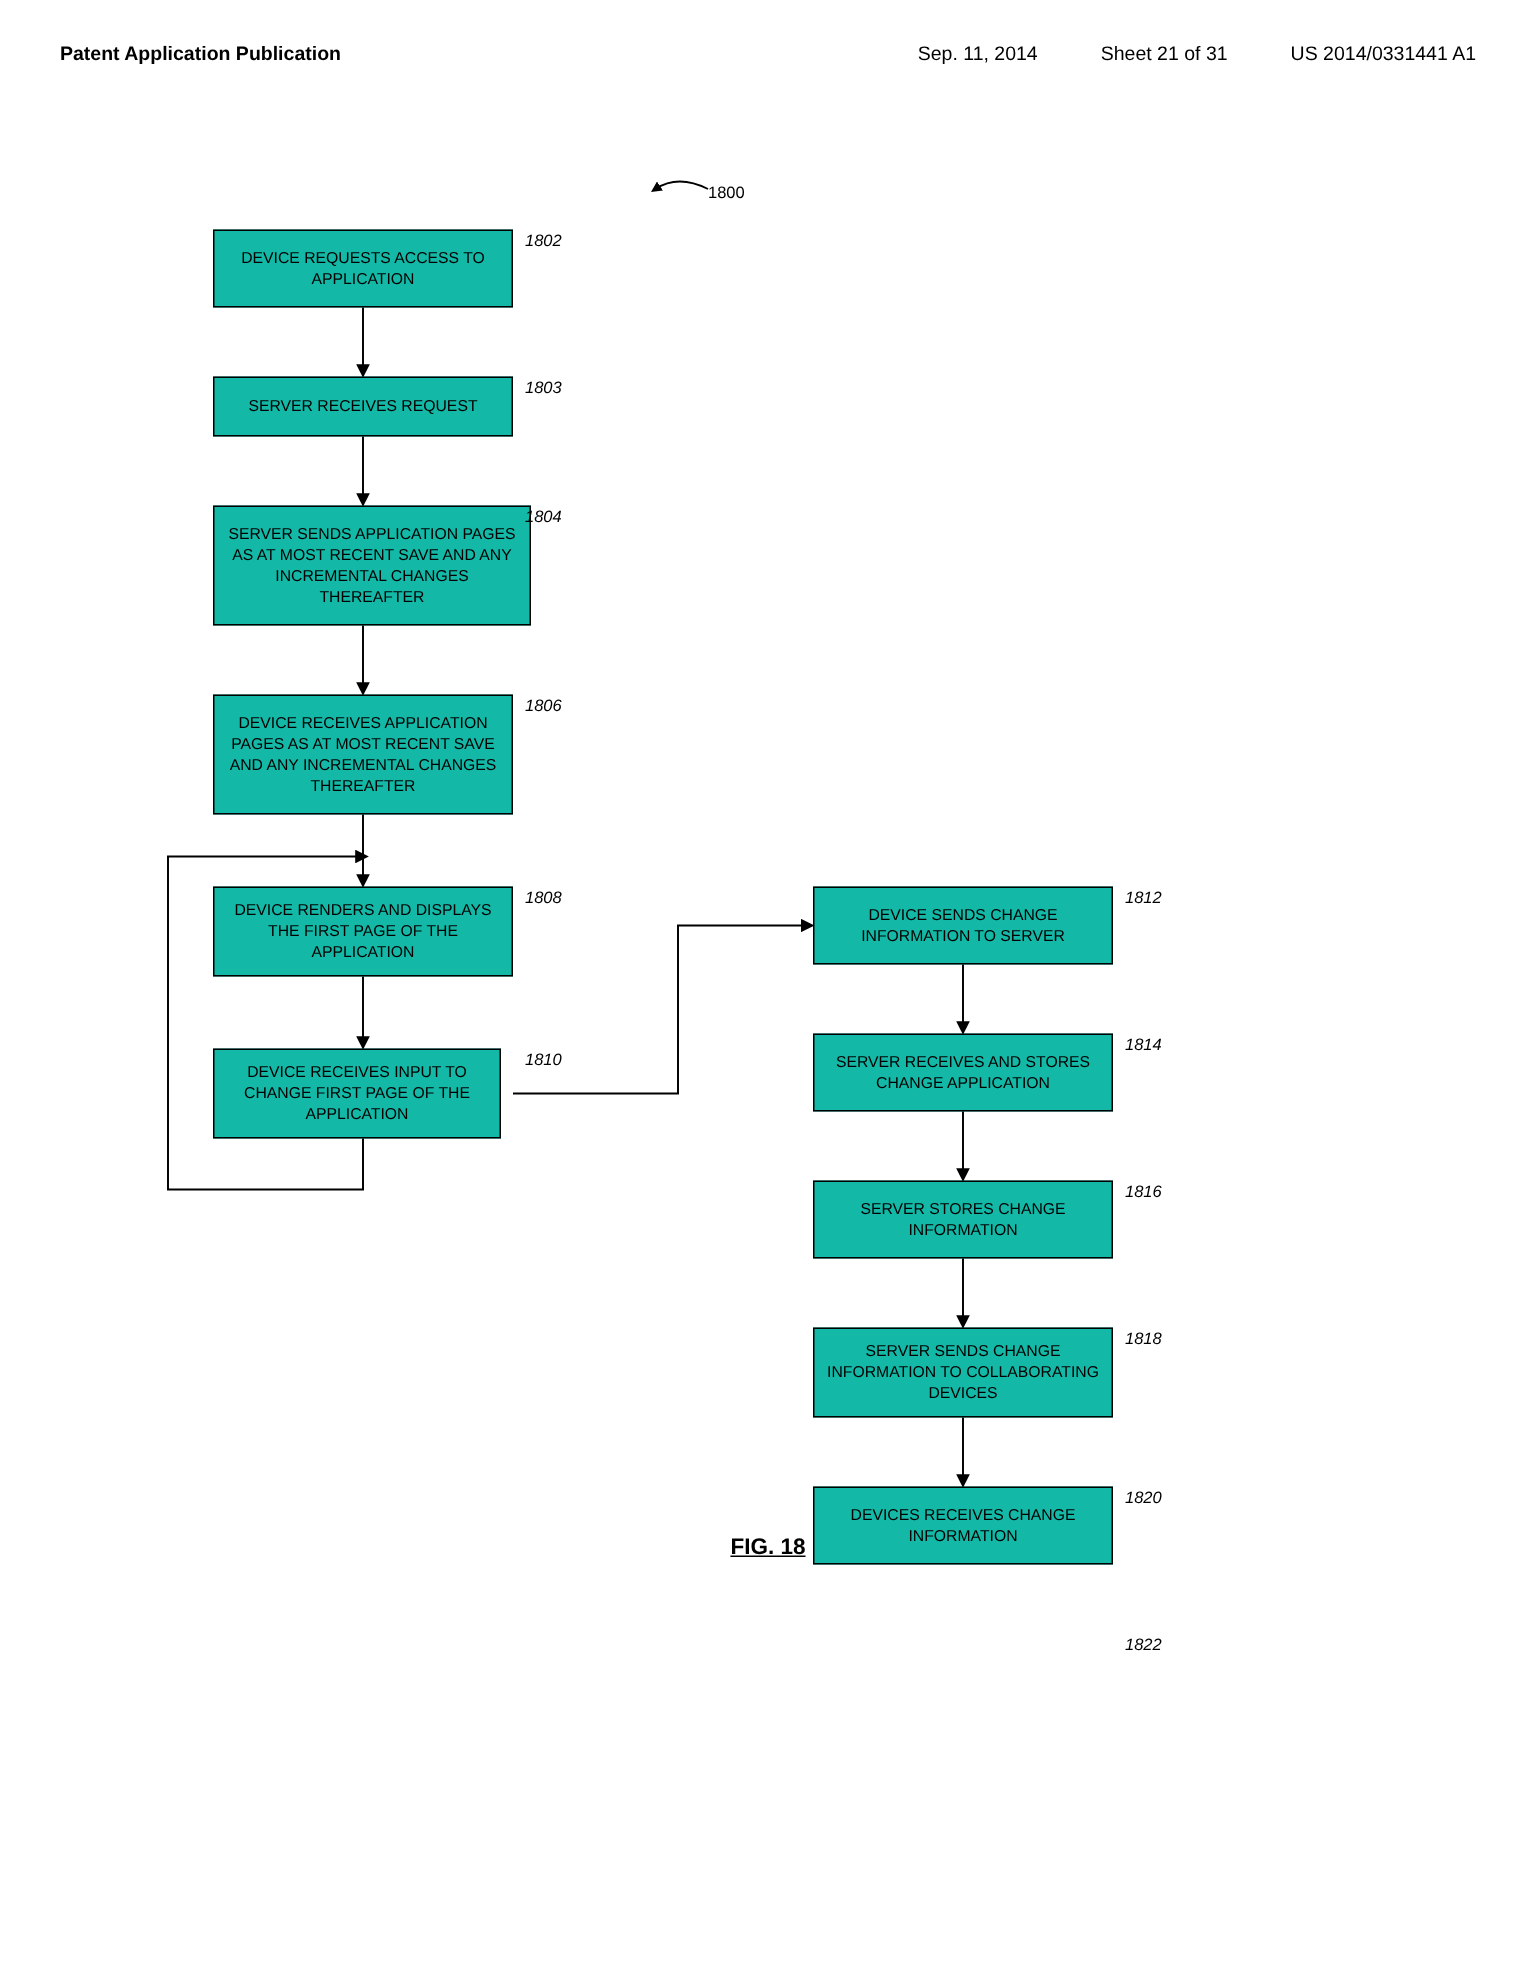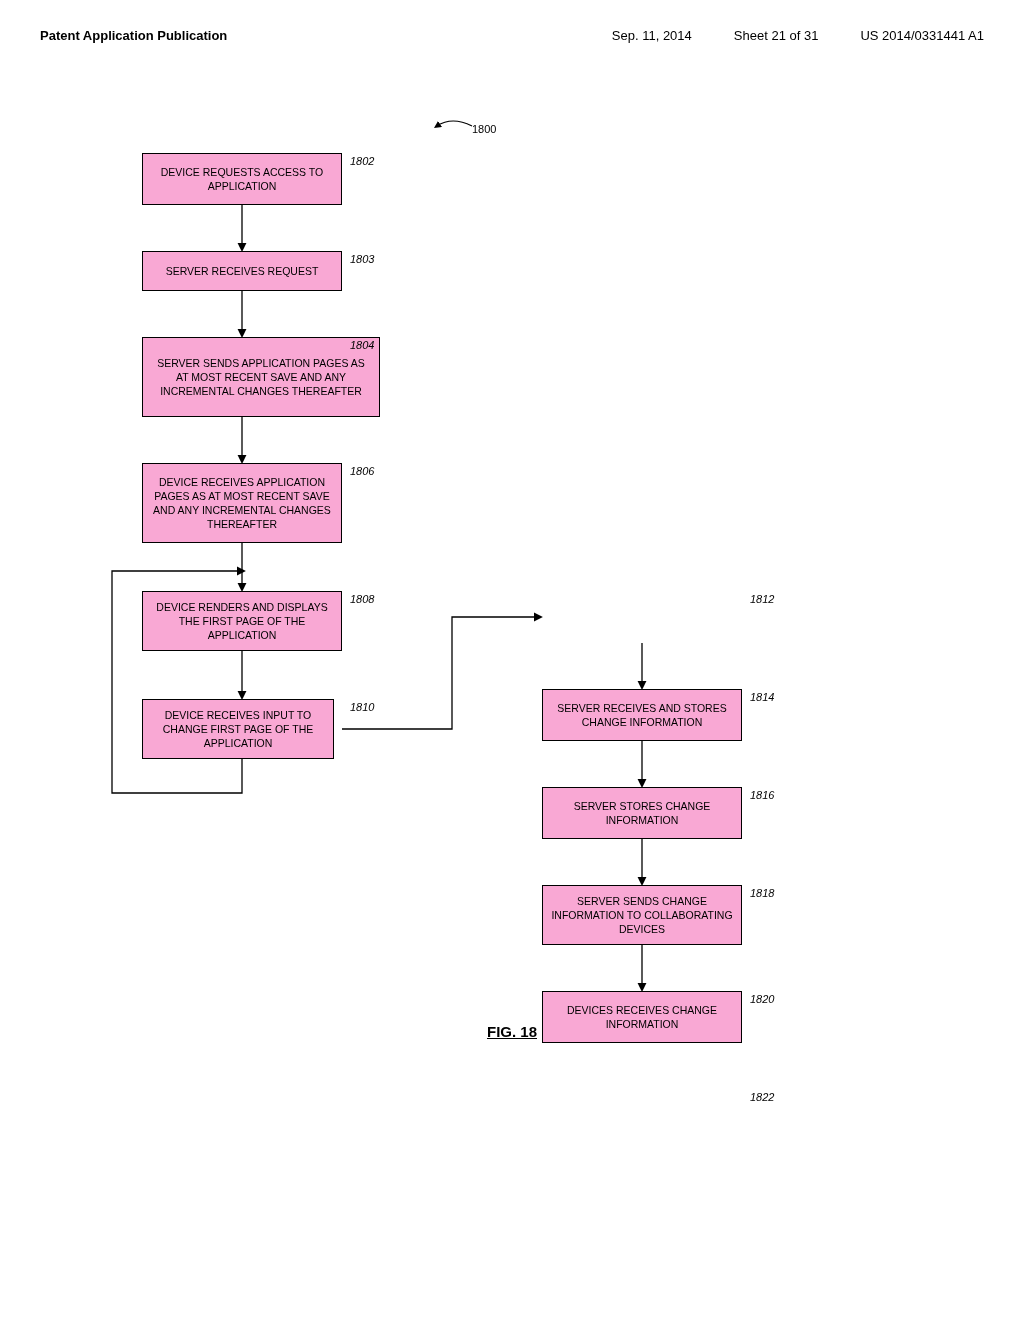--- a/index.html
+++ b/index.html
@@ -29,21 +29,21 @@
       position: relative;
       margin: 60px auto 0 auto;
       width: 860px;
       height: 900px;
     }
 
     
     .flow-box {
       position: absolute;
       border: 1.5px solid #000;
-      background: #f9a8d4;
+      background: #14b8a6;
       text-align: center;
       font-size: 10.5px;
       font-weight: normal;
       display: flex;
       align-items: center;
       justify-content: center;
       padding: 6px 8px;
       line-height: 1.35;
     }
 
@@ -110,44 +110,47 @@
   <div class="flow-box" style="left:60px;top:50px;width:200px;height:52px;">
     <span>DEVICE REQUESTS ACCESS TO APPLICATION</span>
   </div>
   <span class="ref-label" style="left:268px;top:52px;text-align:center;">1802</span>
 
   <div class="flow-box" style="left:60px;top:148px;width:200px;height:40px;">
     <span>SERVER RECEIVES REQUEST</span>
   </div>
   <span class="ref-label" style="left:268px;top:150px;">1803</span>
 
-  <div class="flow-box" style="left:60px;top:234px;width:238px;height:80px;">
+  <div class="flow-box" style="left:60px;top:234px;width:212px;height:80px;">
     <span>SERVER SENDS APPLICATION PAGES AS AT MOST RECENT SAVE AND ANY INCREMENTAL CHANGES THEREAFTER</span>
   </div>
   <span class="ref-label" style="left:268px;top:236px;">1804</span>
 
   <div class="flow-box" style="left:60px;top:360px;width:200px;height:80px;">
     <span>DEVICE RECEIVES APPLICATION PAGES AS AT MOST RECENT SAVE AND ANY INCREMENTAL CHANGES THEREAFTER</span>
   </div>
   <span class="ref-label" style="left:268px;top:362px;">1806</span>
 
   <div class="flow-box" style="left:60px;top:488px;width:200px;height:60px;">
     <span>DEVICE RENDERS AND DISPLAYS THE FIRST PAGE OF THE APPLICATION</span>
   </div>
   <span class="ref-label" style="left:268px;top:490px;">1808</span>
 
   <div class="flow-box" style="left:60px;top:596px;width:192px;height:60px;">
     <span>DEVICE RECEIVES INPUT TO CHANGE FIRST PAGE OF THE APPLICATION</span>
   </div>
   <span class="ref-label" style="left:268px;top:598px;">1810</span>
 
+  <div class="flow-box" style="left:460px;top:488px;width:200px;height:52px;">
+    <span>DEVICE SENDS CHANGE INFORMATION TO SERVER</span>
+  </div>
   <span class="ref-label" style="left:668px;top:490px;">1812</span>
 
   <div class="flow-box" style="left:460px;top:586px;width:200px;height:52px;">
-    <span>SERVER RECEIVES AND STORES CHANGE INFORMATION</span>
+    <span>SERVER RECEIVES AND STORES CHANGE APPLICATION</span>
   </div>
   <span class="ref-label" style="left:668px;top:588px;">1814</span>
 
   <div class="flow-box" style="left:460px;top:684px;width:200px;height:52px;">
     <span>SERVER STORES CHANGE INFORMATION</span>
   </div>
   <span class="ref-label" style="left:668px;top:686px;">1816</span>
 
   <div class="flow-box" style="left:460px;top:782px;width:200px;height:60px;">
     <span>SERVER SENDS CHANGE INFORMATION TO COLLABORATING DEVICES</span>

